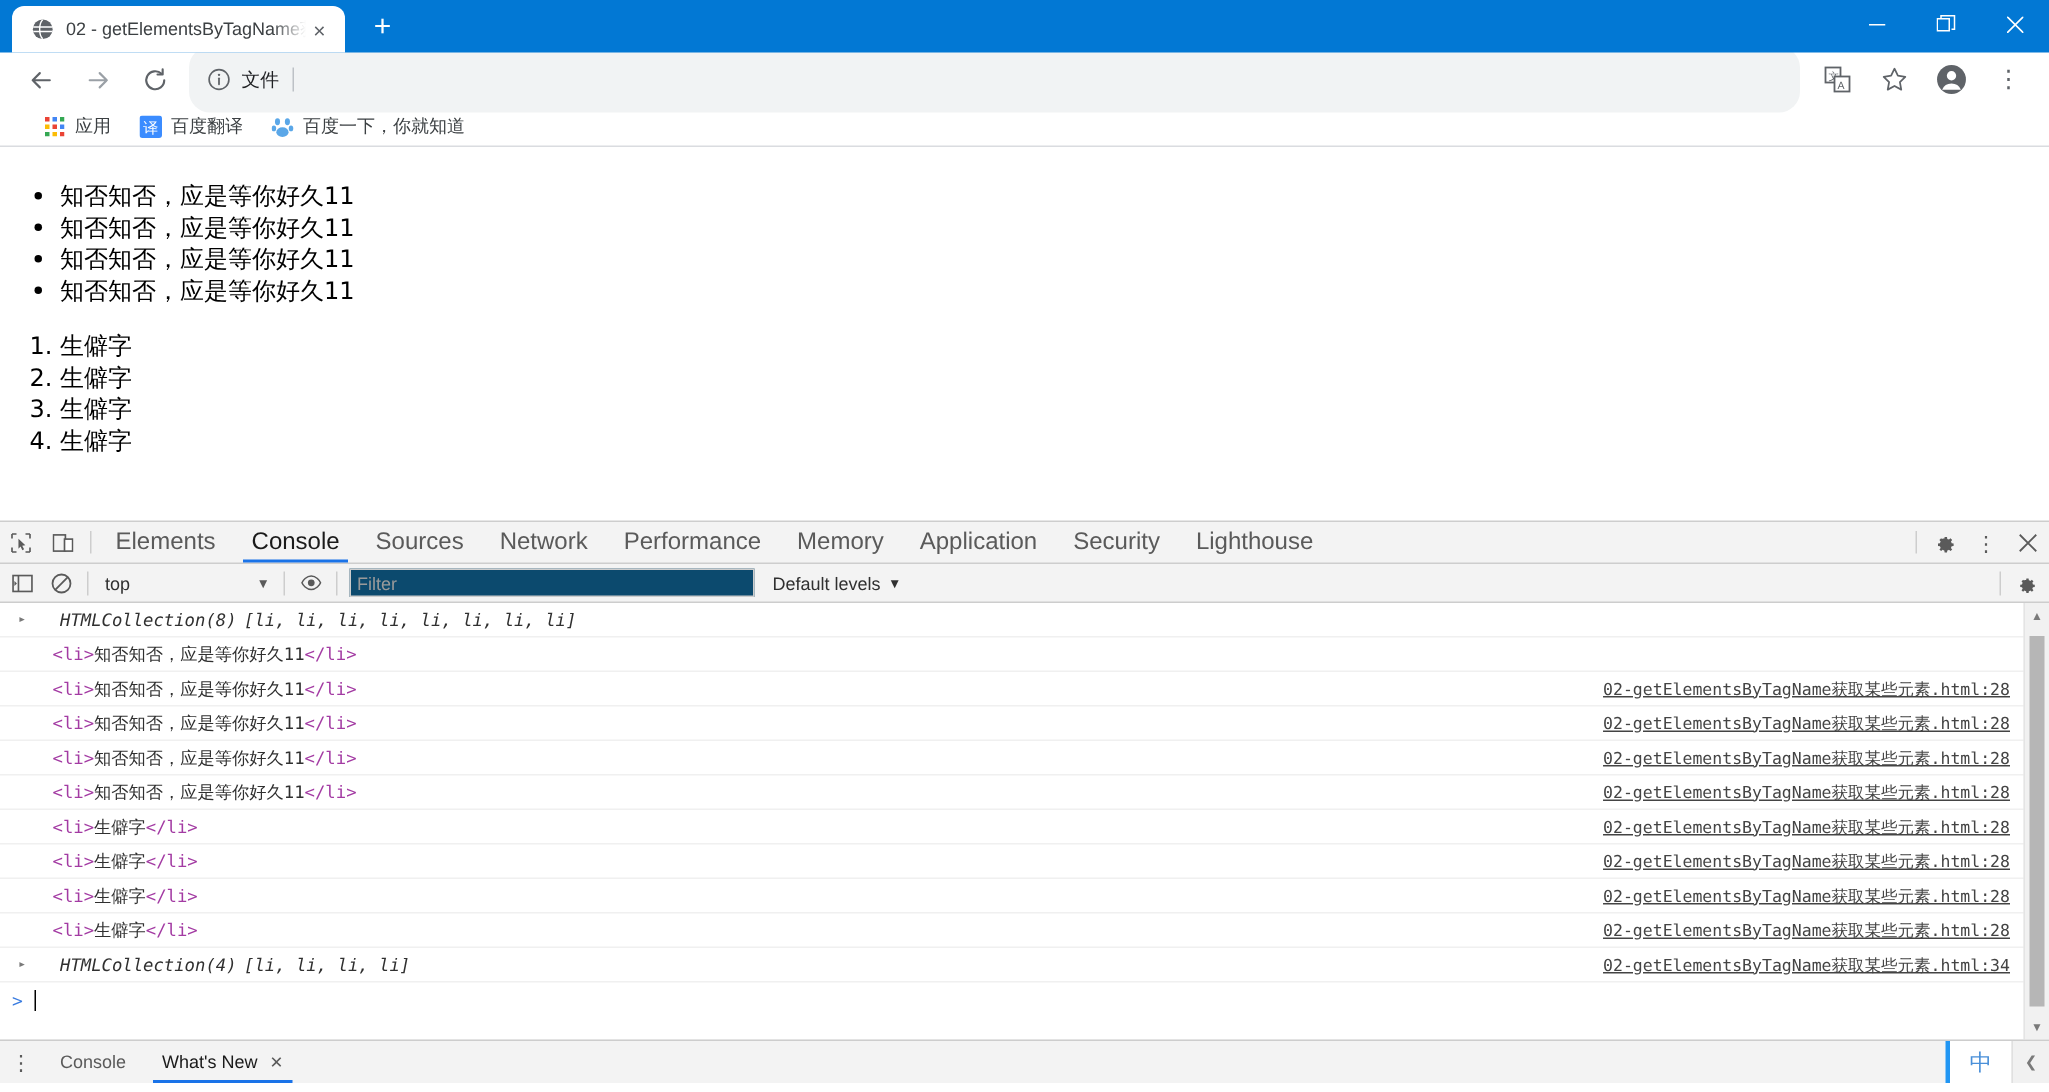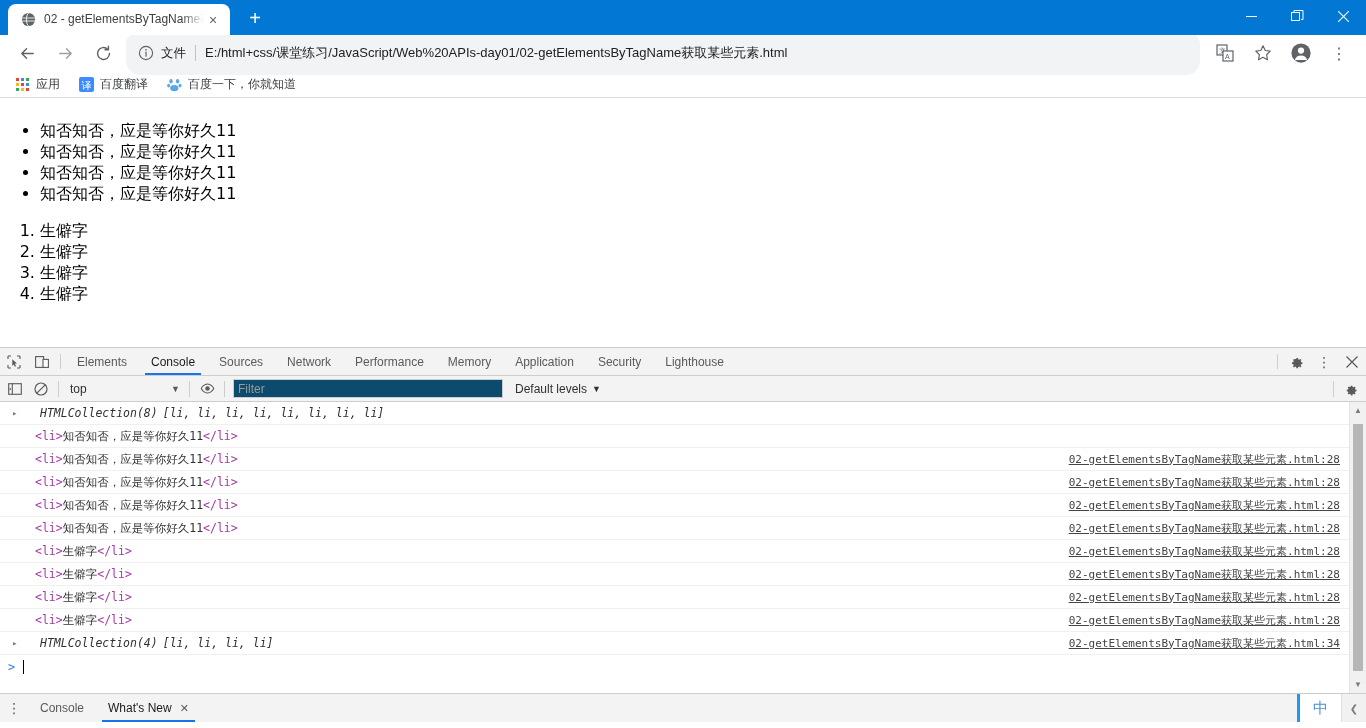--- a/index.html
+++ b/index.html
@@ -104,21 +104,21 @@
     flex: 1 1 auto;
   }
   .tb-right { display: flex; align-items: center; }
 
   
   .bookmarkbar {
     height: 27px;
     background: #ffffff;
     display: flex;
     align-items: center;
-    padding: 0 6px;
+    padding: 0 20px;
     border-bottom: 1px solid #dadce0;
   }
   .bm {
     display: flex; align-items: center;
     height: 22px; padding: 0 8px;
     margin-right: 2px;
     border-radius: 4px;
   }
   .bm-ico { width: 16px; height: 16px; margin-right: 6px; flex:0 0 16px; display:flex; align-items:center; justify-content:center;}
   .bm-lbl { font-size: 12px; color: #3c4043; white-space: nowrap; }
@@ -159,21 +159,21 @@
   }
   .dt-iconbtn {
     width: 28px;
     display: flex; align-items: center; justify-content: center;
     color: #5a5a5a;
   }
   .dt-div { width:1px; background:#cdcdcd; margin:6px 4px; }
   .dt-tab {
     display: flex; align-items: center;
     padding: 0 12px;
-    font-size: 12px;
+    font-size: 16px;
     color: #5a5a5a;
     position: relative;
   }
   .dt-tab.active { color: #1a1a1a; }
   .dt-tab.active::after {
     content:""; position:absolute; left:6px; right:6px; bottom:0; height:2px; background:#1a73e8;
   }
   .dt-tabbar-right { margin-left:auto; display:flex; align-items:stretch; }
 
   .dt-filterbar {
@@ -366,21 +366,20 @@
   <div class="omnibox">
     <span class="omni-info">
       <svg width="16" height="16" viewBox="0 0 16 16">
         <circle cx="8" cy="8" r="6.6" fill="none" stroke="#5f6368" stroke-width="1.1"></circle>
         <path d="M8 7.2v4" stroke="#5f6368" stroke-width="1.2" stroke-linecap="round"></path>
         <circle cx="8" cy="4.9" r="0.8" fill="#5f6368"></circle>
       </svg>
     </span>
     <span class="omni-scheme">文件</span>
     <span class="omni-sep"></span>
-    <span class="omni-url">E:/html+css/课堂练习/JavaScript/Web%20APIs-day01/02-getElementsByTagName获取某些元素.html</span>
   </div>
 
   <div class="tb-right">
     <div class="tb-btn">
       <svg width="18" height="18" viewBox="0 0 18 18">
         <rect x="1" y="1" width="10" height="10" fill="none" stroke="#5f6368" stroke-width="1.2"></rect>
         <text x="3" y="9" font-size="7" fill="#5f6368" font-family="sans-serif">文</text>
         <rect x="7" y="7" width="10" height="10" fill="#fff" stroke="#5f6368" stroke-width="1.2"></rect>
         <text x="9" y="15" font-size="7" fill="#5f6368" font-family="sans-serif">A</text>
       </svg>

